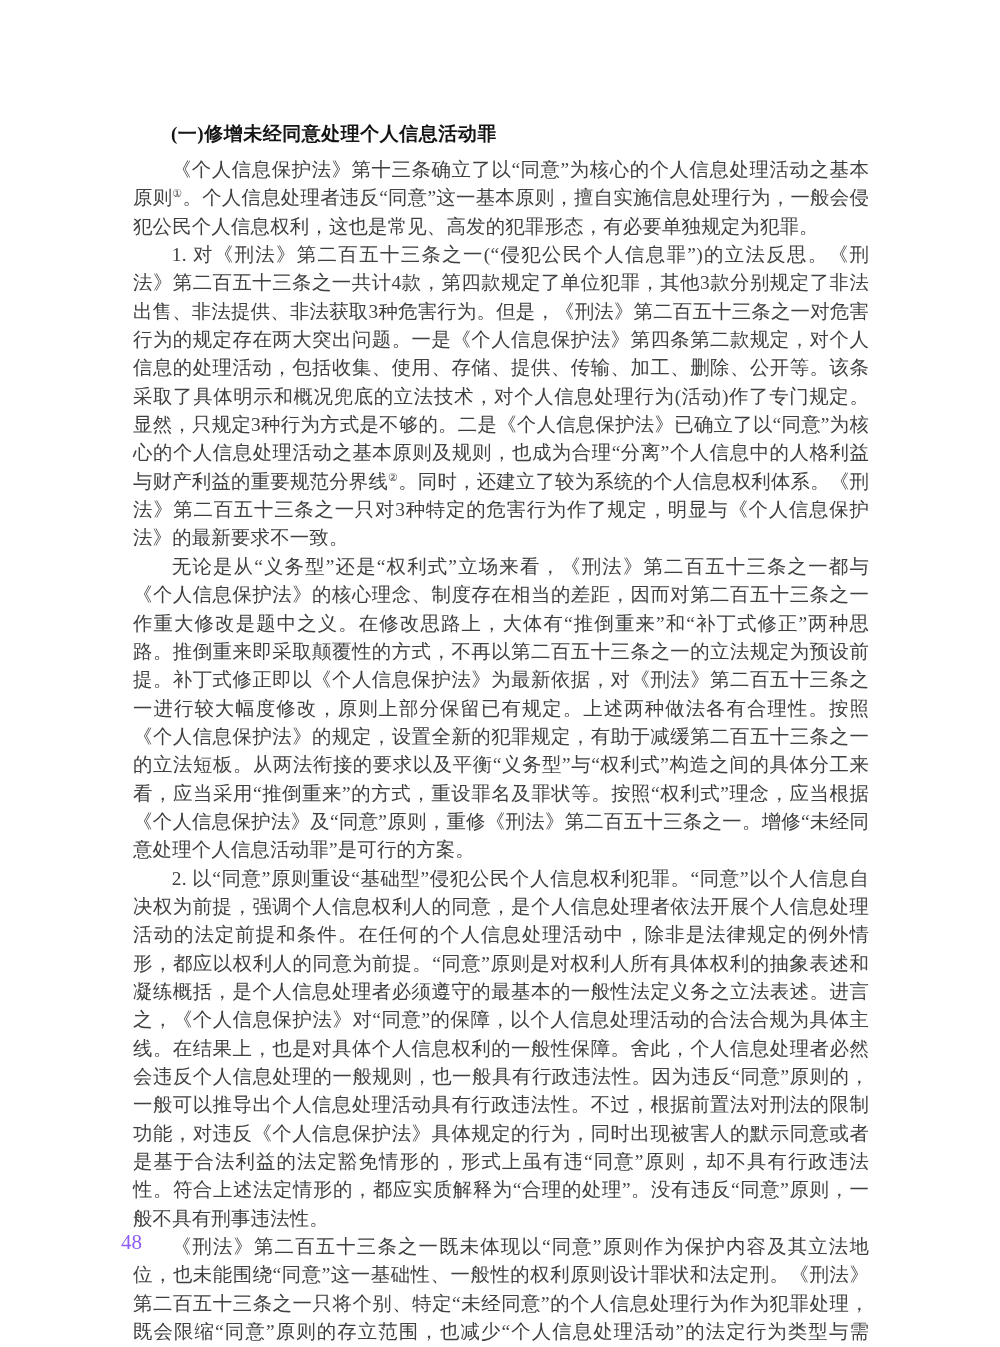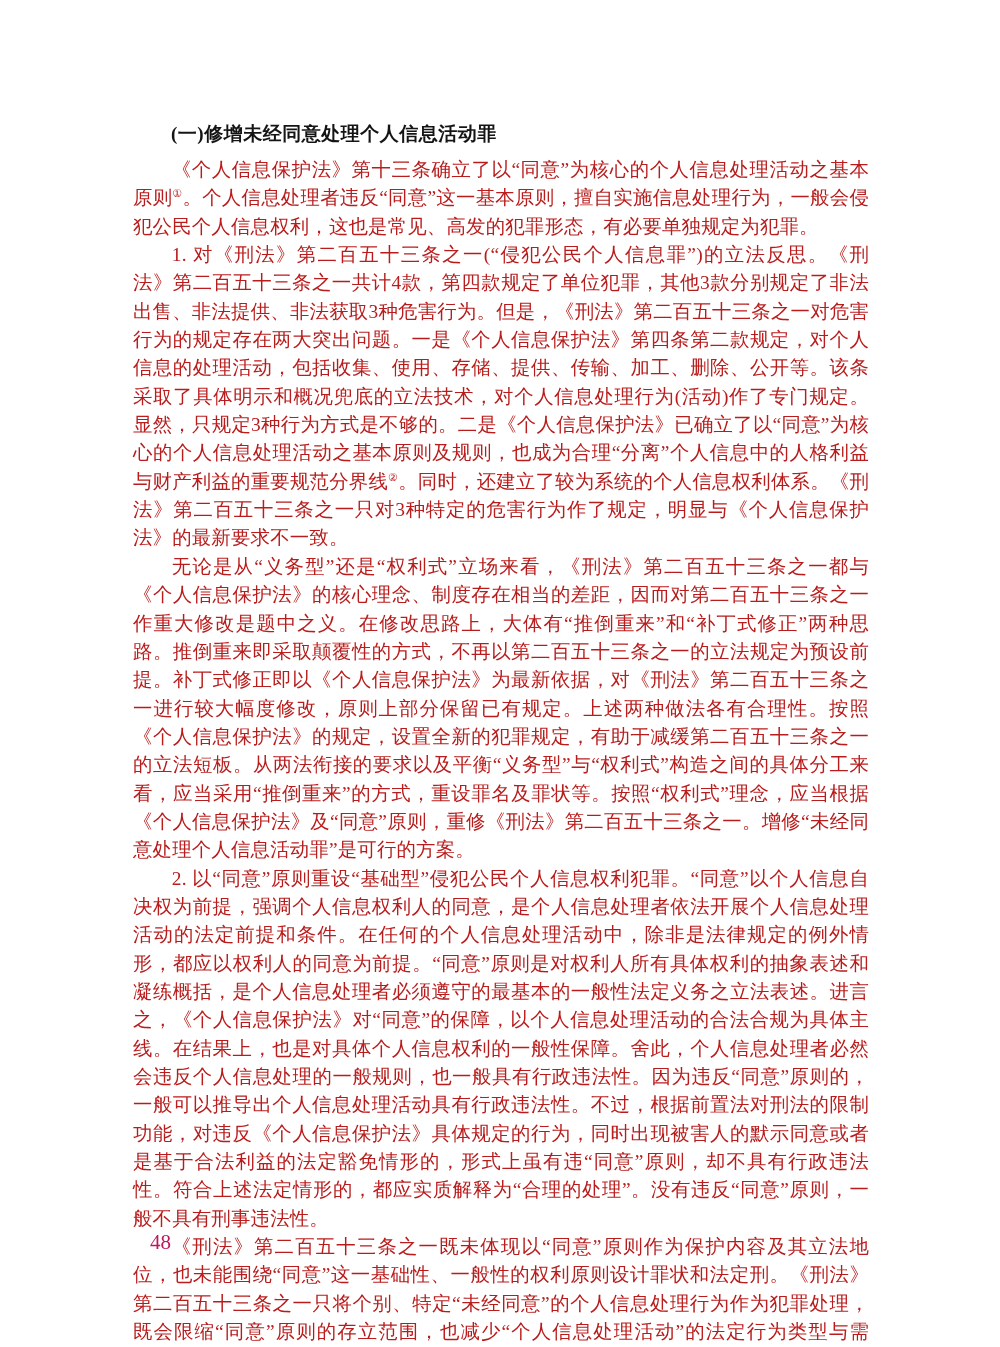--- a/index.html
+++ b/index.html
@@ -29,32 +29,32 @@
     margin: 0 0 8px 0;
     letter-spacing: 0.5px;
   }
   .body-text p {
     margin: 0;
     font-size: 19.4px;
     line-height: 28.35px;
     text-align: justify;
     text-indent: 2em;
     letter-spacing: 0.2px;
-    color: #b91c1c;
+    color: #404040;
   }
   .body-text p sup {
     font-size: 11px;
     line-height: 0;
   }
   .page-number {
     position: absolute;
-    left: 150px;
+    left: 121px;
     top: 1230px;
     font-size: 21px;
-    color: #be185d;
+    color: #8b5cf6;
     font-family: "Liberation Serif", "DejaVu Serif", serif;
   }
 </style>
 </head>
 <body>
 
 <div class="content">
   <h2 class="heading">(一)修增未经同意处理个人信息活动罪</h2>
 
   <div class="body-text">

